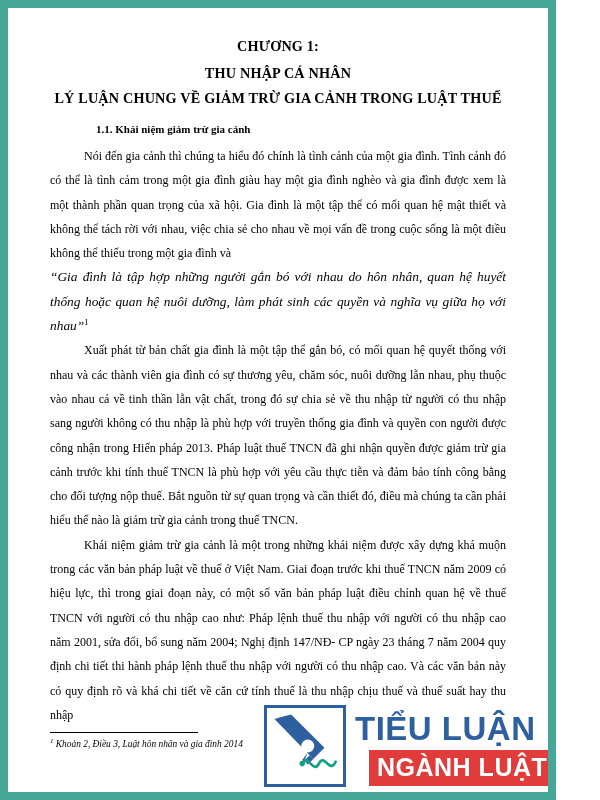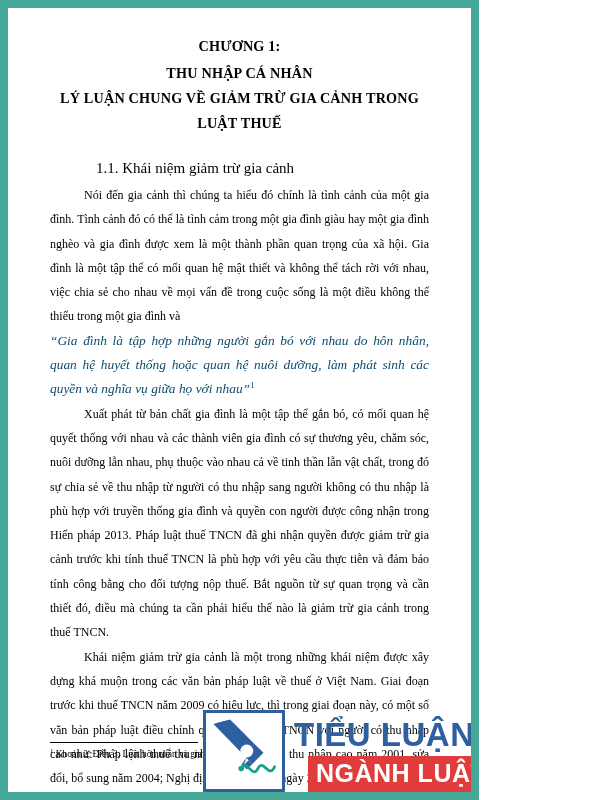--- a/index.html
+++ b/index.html
@@ -12,21 +12,21 @@
     height: 800px;
     background: #ffffff;
     font-family: "Liberation Serif", "DejaVu Serif", serif;
     overflow: hidden;
   }
 
   
   .page {
     position: relative;
     box-sizing: border-box;
-    width: 479px;
+    width: 556px;
     height: 800px;
     background: #ffffff;
     border: 8px solid #45a896;
     overflow: hidden;
   }
 
   .page-inner {
     position: relative;
     box-sizing: border-box;
     width: 100%;
@@ -45,25 +45,25 @@
     line-height: 25px;
     letter-spacing: 0.2px;
     color: #000;
     margin: 0;
   }
   .chapter-label {
     margin-bottom: 2px;
   }
 
   .section-heading {
-    font-weight: normal;
-    font-size: 15px;
+    font-weight: bold;
+    font-size: 11px;
     line-height: 24px;
     color: #000;
-    margin: 20px 0 0 0;
+    margin: 6px 0 0 0;
     padding-left: 46px;
     text-align: left;
   }
 
   
   .body-text {
     font-size: 12px;
     line-height: 24.3px;
     color: #000;
     text-align: justify;
@@ -72,39 +72,40 @@
     text-indent: 34px;
     hyphens: none;
   }
   .body-text.first {
     margin-top: 3px;
   }
 
   .quote-text {
     font-size: 13.4px;
     line-height: 24.3px;
-    color: #0c4a6e;
+    color: #000000;
     font-style: italic;
     text-align: justify;
     margin: 0;
     text-indent: 0;
   }
   .quote-text .fn-ref {
     font-style: normal;
     font-size: 9px;
     vertical-align: super;
     line-height: 0;
   }
 
   
   .footnote-area {
     position: absolute;
     left: 42px;
-    bottom: 31px;
+    bottom: 41px;
     width: 230px;
+    font-style: italic;
   }
   .footnote-rule {
     width: 148px;
     height: 1px;
     background: #000;
     margin-bottom: 5px;
   }
   .footnote-text {
     font-size: 9.4px;
     line-height: 13px;
@@ -114,26 +115,26 @@
   }
   .footnote-text .fn-num {
     font-size: 7px;
     vertical-align: super;
     line-height: 0;
   }
 
   
   .logo {
     position: absolute;
-    right: 0px;
+    right: 16px;
     bottom: 0px;
     width: 268px;
     height: 92px;
     display: flex;
-    align-items: flex-end;
+    align-items: center;
     gap: 9px;
   }
   .logo-mark {
     box-sizing: border-box;
     width: 82px;
     height: 82px;
     border: 3px solid #2e5f9e;
     background: #ffffff;
     flex: 0 0 auto;
     position: relative;

